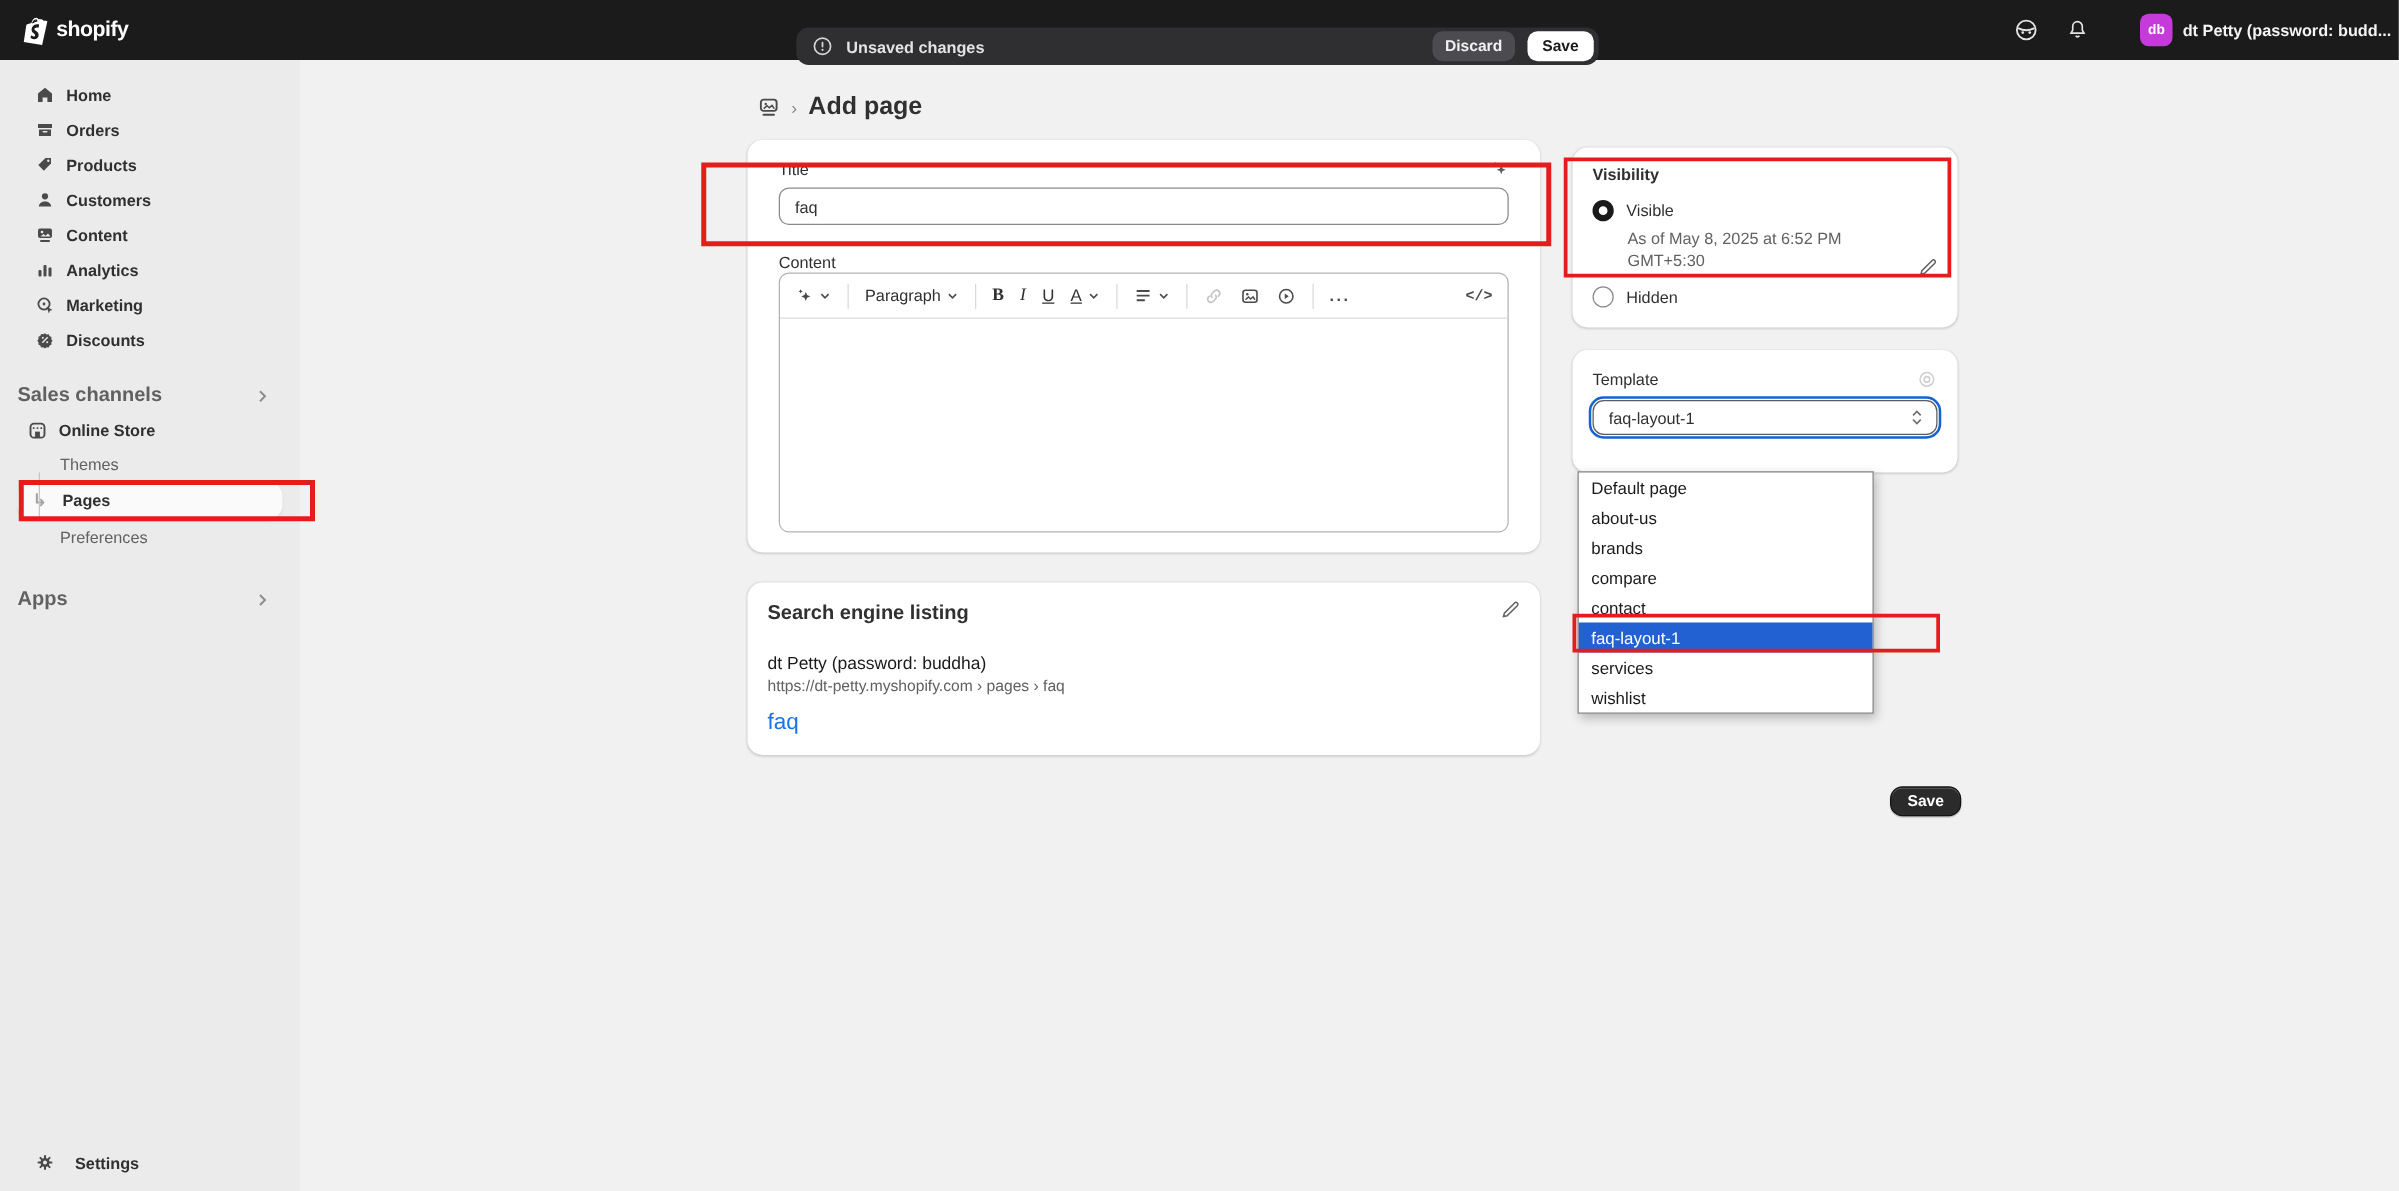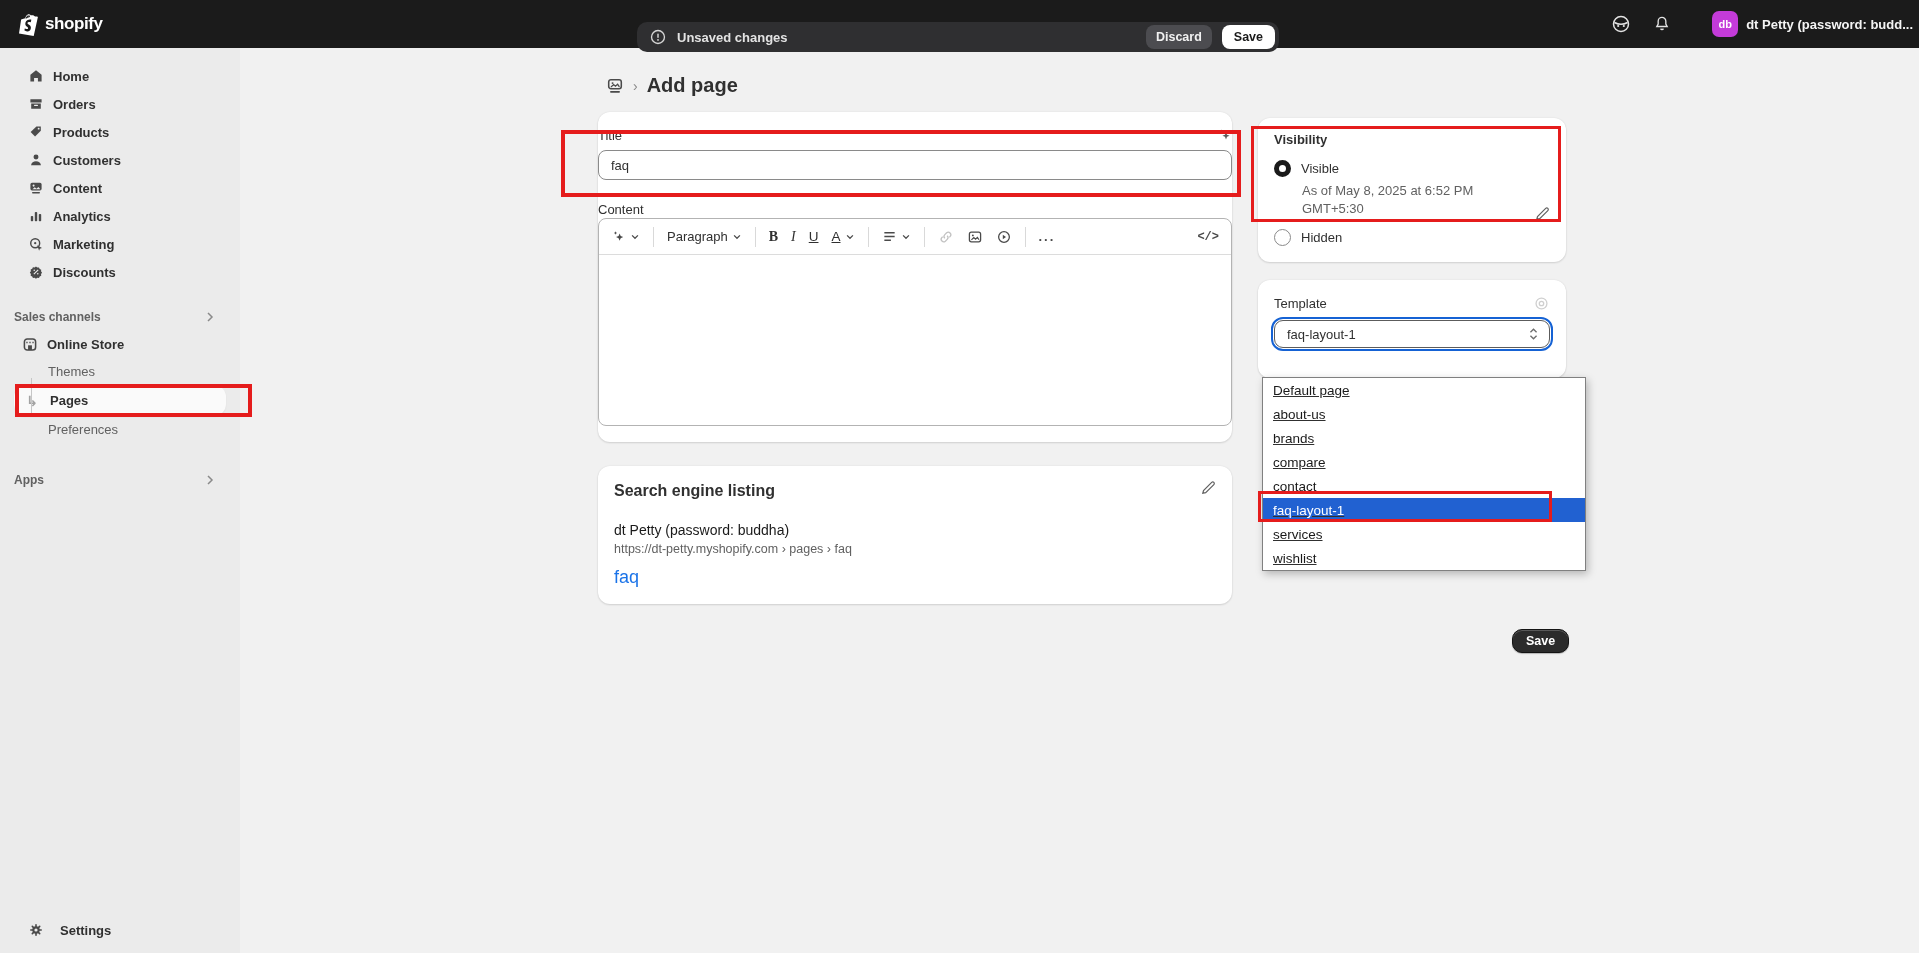--- a/index.html
+++ b/index.html
@@ -13,37 +13,37 @@
   .btn-discard{height:24px;padding:0 10px;border:none;border-radius:8px;background:#4c4c50;color:#f1f1f1;font-size:12.5px;font-weight:600;font-family:inherit;}
   .btn-savetop{height:24px;padding:0 12px;border:none;border-radius:8px;background:#ffffff;color:#1a1a1a;font-size:12.5px;font-weight:600;font-family:inherit;}
   .topbar-right{position:absolute;right:0;top:0;height:48px;display:flex;align-items:center;gap:20px;padding-right:6px;}
   .avatar-wrap{display:flex;align-items:center;gap:8px;margin-left:20px;}
   .avatar{width:26px;height:26px;border-radius:7px;background:#c43bd9;color:#fff;font-size:11px;font-weight:bold;display:flex;align-items:center;justify-content:center;}
   .user-name{color:#f4f4f4;font-size:13px;font-weight:bold;white-space:nowrap;}
   
   .sidebar{position:absolute;left:0;top:48px;width:240px;height:905px;background:#ebebeb;padding:14px 14px 0 14px;}
   .nav-item{display:flex;align-items:center;gap:9px;height:28px;padding:0 14px 0 14px;border-radius:10px;font-size:13px;font-weight:600;color:#303030;}
   .nav-item .icn{width:16px;height:16px;color:#4a4a4a;display:flex;align-items:center;justify-content:center;flex:none;}
-  .section-head{display:flex;align-items:center;justify-content:space-between;height:26px;padding:0 10px 0 0;font-size:12px;font-weight:600;color:#616161;margin-top:18px;}
+  .section-head{display:flex;align-items:center;justify-content:space-between;height:26px;padding:0 10px 0 0;font-size:16px;font-weight:600;color:#616161;margin-top:18px;}
   .section-head .chev{color:#8a8a8a;}
   .sales-group{position:relative;}
   .connector{position:absolute;left:17px;top:48px;width:1px;height:38px;background:#c6c6c6;}
   .sub-item{display:flex;align-items:center;height:27px;padding-left:34px;font-size:13px;color:#616161;border-radius:12px;}
   .pages-pill{background:#fafafa;font-weight:600;color:#303030;height:31px;padding-left:12px;gap:4px;box-shadow:0 1px 2px rgba(0,0,0,.06);}
   .l-arrow{color:#a3a3a3;font-size:14px;width:20px;font-family:"DejaVu Sans",sans-serif;}
   .settings-row{position:absolute;left:14px;bottom:9px;width:212px;gap:16px;}
   
   .breadcrumb{position:absolute;left:606px;top:74px;display:flex;align-items:center;gap:9px;z-index:5;}
   .breadcrumb .icn{color:#4a4a4a;display:flex;}
   .crumb-sep{color:#8a8a8a;font-size:14px;}
   .page-title{font-size:20px;font-weight:bold;color:#303030;}
   .card{background:#fff;border-radius:12px;box-shadow:0 1px 2px rgba(26,26,26,.13),0 0 2px rgba(26,26,26,.08);}
   .col-left{position:absolute;left:598px;top:112px;width:634px;}
   .col-right{position:absolute;left:1258px;top:118px;width:308px;}
-  .card1{padding:14px 0 16px;}
+  .card1{padding:14px 25px 16px;}
   .label-row{display:flex;align-items:center;justify-content:space-between;height:18px;}
   .field-label{font-size:13px;color:#303030;}
   .title-input{width:100%;height:30px;margin-top:6px;border:1px solid #8a8a8a;border-radius:8px;padding:0 12px;font-size:13px;color:#303030;font-family:inherit;background:#fff;}
   .content-label{margin-top:20px;}
   .editor{margin-top:0;border:1px solid #b3b3b3;border-radius:8px;height:208px;overflow:hidden;background:#fff;}
   .toolbar{height:36px;border-bottom:1px solid #dcdcdc;display:flex;align-items:center;padding:0 12px;gap:13px;color:#303030;}
   .tb-sep{width:1px;height:20px;background:#d9d9d9;flex:none;}
   .tb-btn{display:flex;align-items:center;gap:4px;font-size:13px;color:#303030;background:none;border:none;font-family:inherit;}
   .tb-bold{font-weight:bold;font-size:14px;font-family:"Liberation Serif",serif;}
   .tb-italic{font-style:italic;font-family:"Liberation Serif",serif;font-size:14px;}
@@ -64,21 +64,21 @@
   .radio-row{display:flex;align-items:center;gap:10px;margin-top:13px;font-size:13px;}
   .radio{width:17px;height:17px;border-radius:50%;border:1.5px solid #8a8a8a;background:#fff;flex:none;}
   .radio--on{border:5.5px solid #1a1a1a;}
   .vis-note{margin:5px 40px 0 28px;font-size:13px;color:#616161;line-height:18px;}
   .vis-pencil{position:absolute;right:16px;top:88px;color:#616161;}
   .hidden-row{margin-top:11px;}
   
   .tpl-card{margin-top:18px;padding:14px 16px 30px;position:relative;}
   .tpl-select{margin-top:8px;height:28px;border:1px solid #5c5c5c;border-radius:9px;outline:2px solid #1562d4;outline-offset:1px;display:flex;align-items:center;justify-content:space-between;padding:0 10px 0 12px;font-size:13px;color:#303030;background:#fff;}
   .view-icn{color:#cfcfcf;}
-  .dropdown{position:absolute;left:1262px;top:377px;width:324px;background:#fff;border:1px solid #808080;box-shadow:2px 3px 8px rgba(0,0,0,.25);z-index:30;text-decoration:underline;}
+  .dropdown{position:absolute;left:1262px;top:377px;width:237px;background:#fff;border:1px solid #808080;box-shadow:2px 3px 8px rgba(0,0,0,.25);z-index:30;}
   .dd-item{height:24px;display:flex;align-items:center;padding-left:10px;font-size:13.5px;color:#1a1a1a;}
   .dd-item--sel{background:#2161d1;color:#fff;}
   
   .btn-savebottom{position:absolute;left:1512px;top:629px;height:24px;padding:0 13px;background:#2b2b2b;border:1px solid #141414;border-radius:10px;color:#fff;font-size:12.5px;font-weight:600;font-family:inherit;box-shadow:inset 0 1px 0 rgba(255,255,255,.22),0 1px 1px rgba(0,0,0,.25);z-index:10;}
   
   .redbox{position:absolute;border:4px solid #e51c1c;z-index:60;pointer-events:none;}
   .rb-pages{left:15px;top:384px;width:237px;height:33px;}
   .rb-title{left:561px;top:130px;width:680px;height:67px;}
   .rb-vis{left:1251px;top:126px;width:310px;height:96px;border-width:3px;}
   .rb-opt{left:1258px;top:491px;width:294px;height:31px;border-width:3px;}

